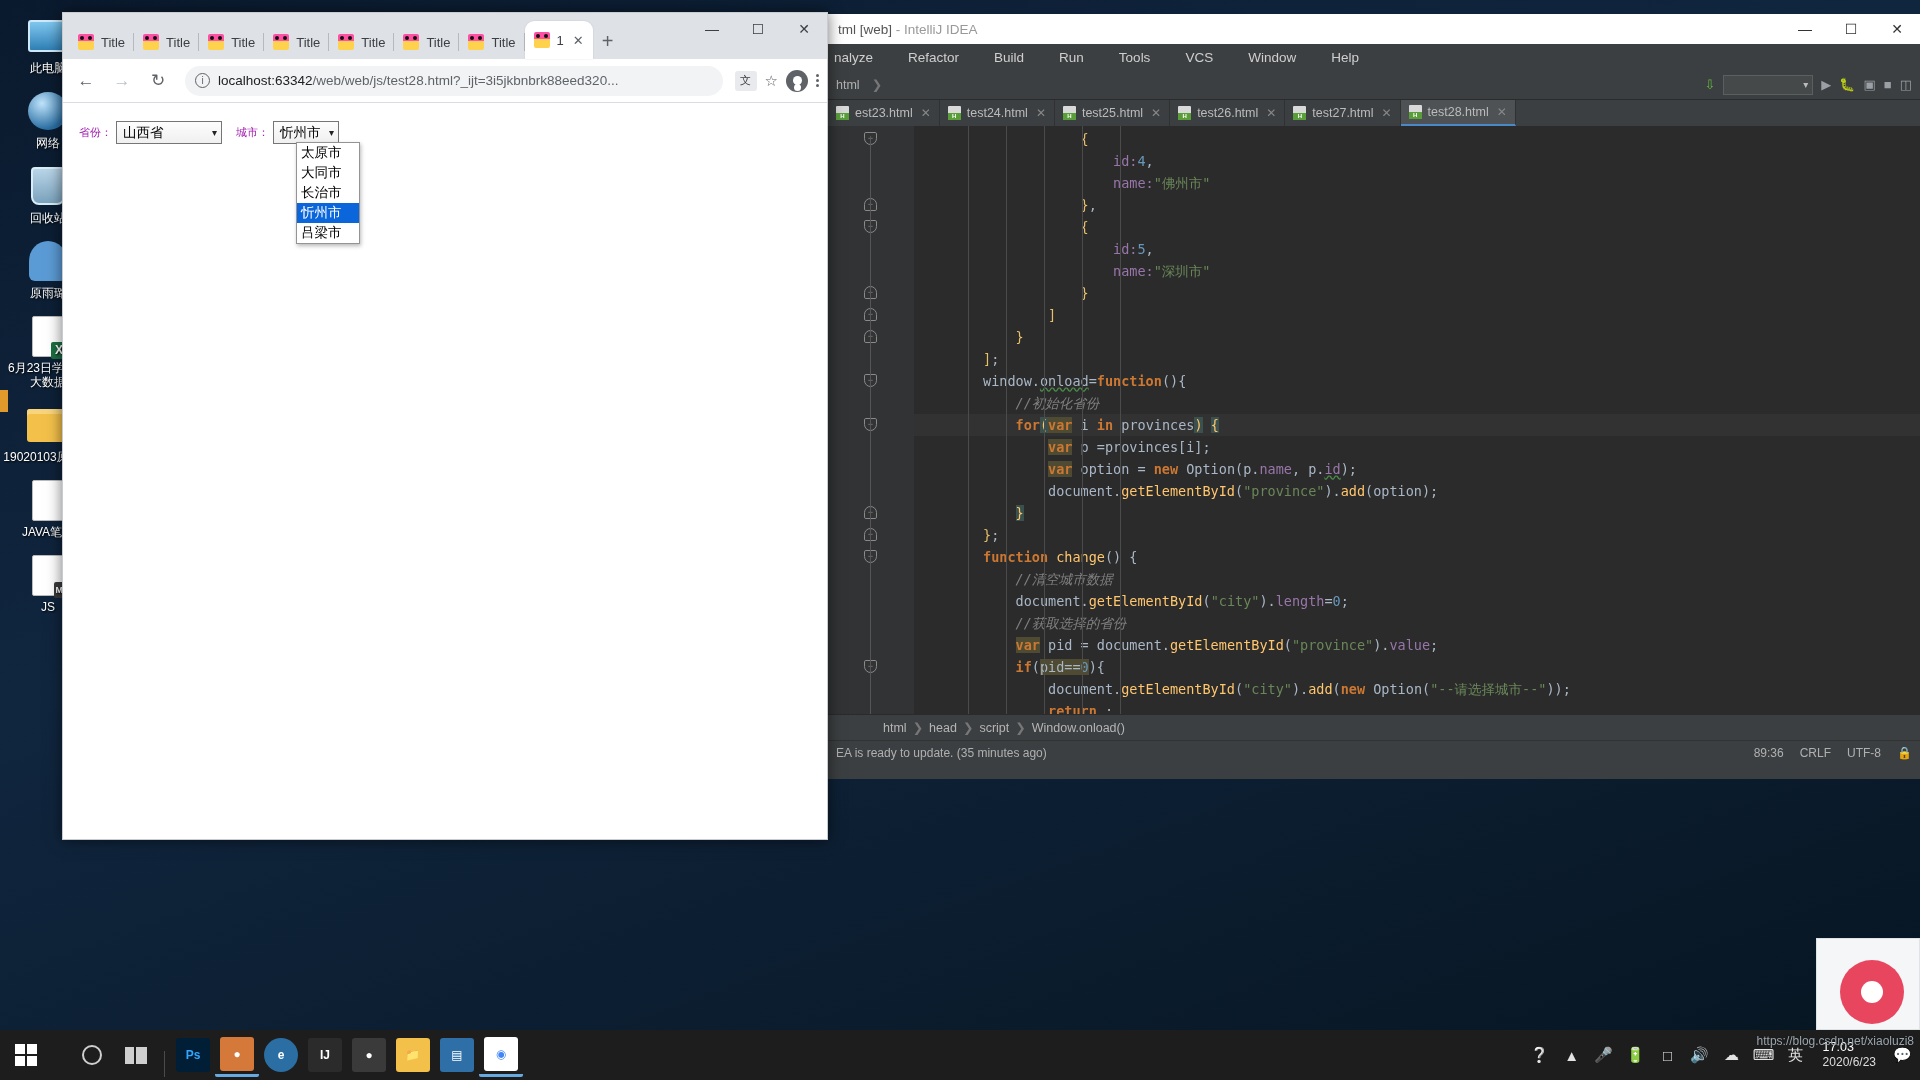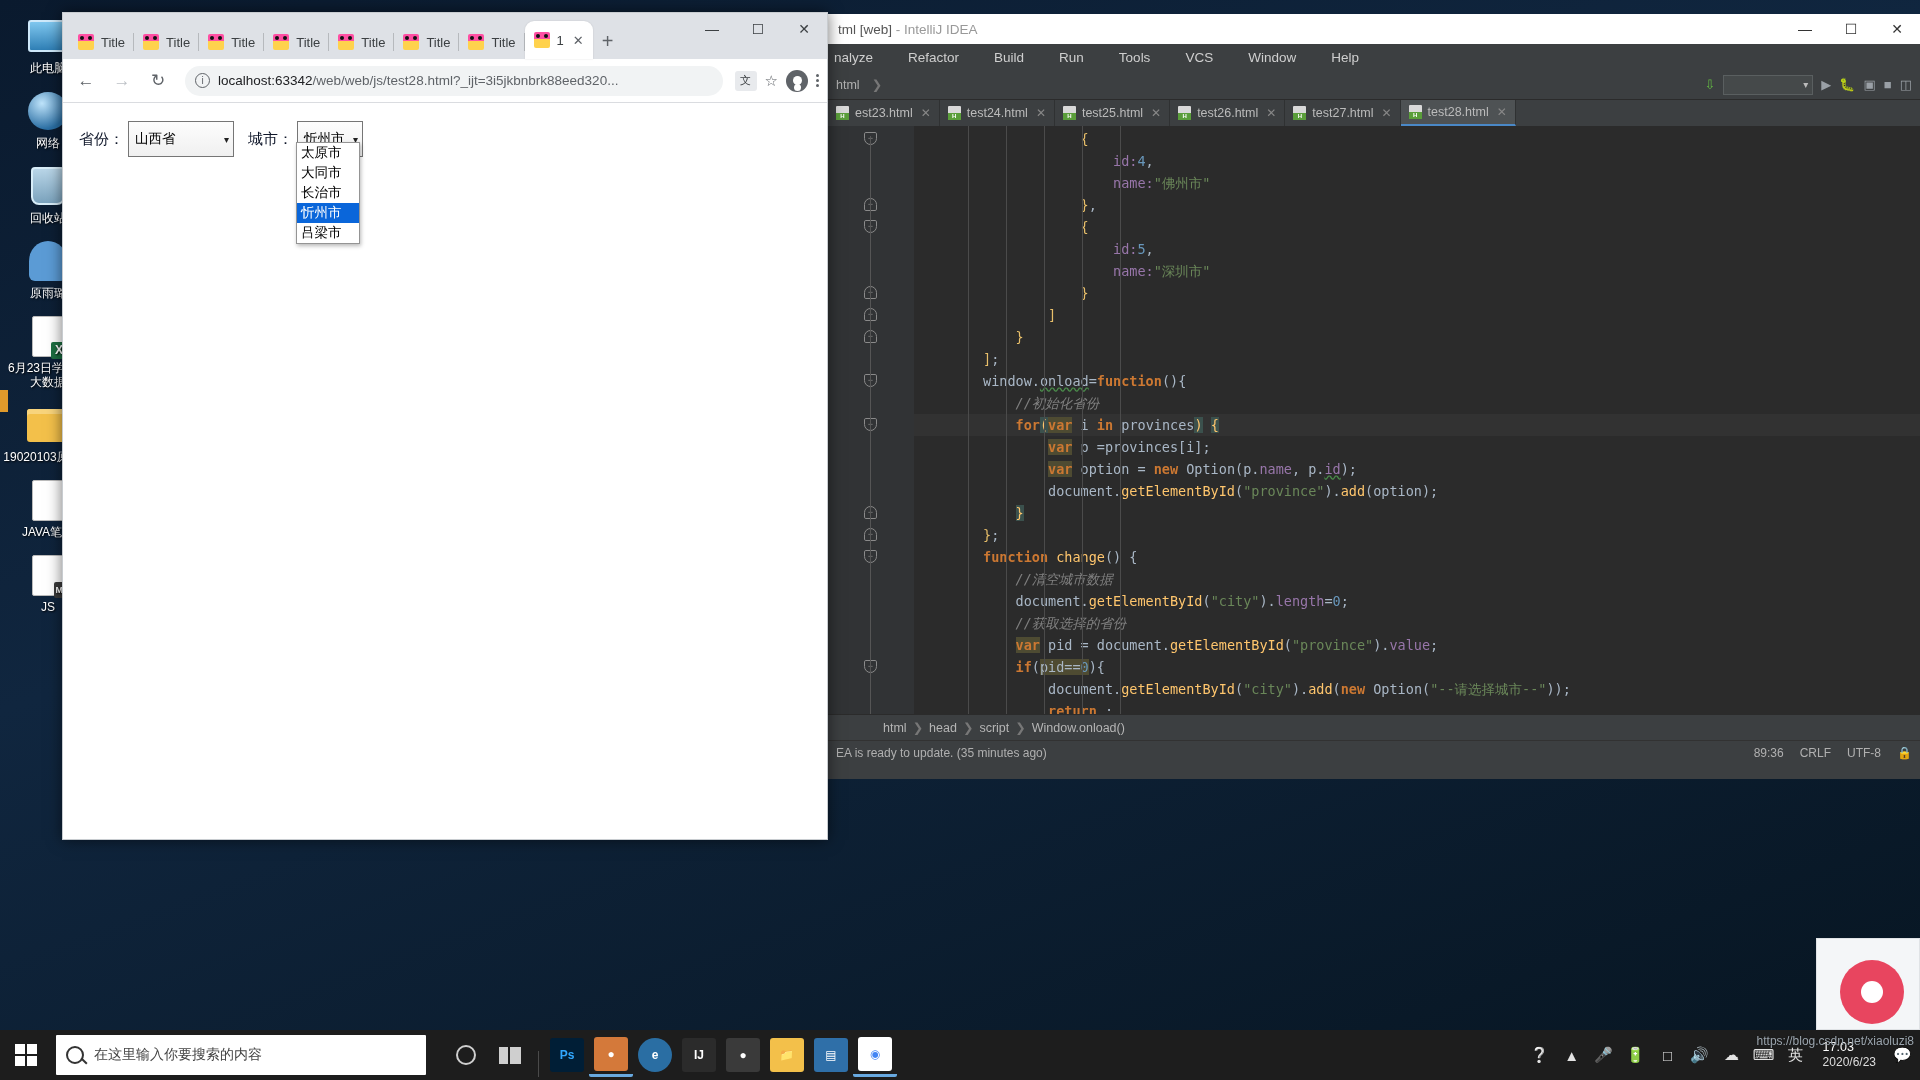--- a/index.html
+++ b/index.html
@@ -297,23 +297,23 @@
   .kebab b{width:3px;height:3px;border-radius:50%;background:#5f6368;margin:1px 0;display:block;}
 
   #page-viewport {
     position: relative;
     height: 738px;
     background:#fff;
     padding: 18px 0 0 16px;
     overflow: visible;
   }
   #form-row { display:flex; align-items:center; gap:0; font-size:15px; color:#000; }
-  #form-row .lbl { font-size:15px; color:#0f172a; }
+  #form-row .lbl { font-size:11px; color:#a21caf; }
   .sel {
-    height: 36px;
+    height: 23px;
     border: 1px solid #767676;
     background: linear-gradient(#fdfdfd,#f0f0f0);
     display:inline-flex; align-items:center;
     padding: 0 4px 0 6px;
     font-size: 13.5px; color:#000;
     position: relative;
   }
   #sel-province { width: 106px; margin-left: 4px; }
   #sel-city { width: 66px; margin-left: 4px; }
   .sel .caret { margin-left:auto; font-size:10px; color:#222; padding-left:4px;}
@@ -630,24 +630,20 @@
 
   <div id="taskbar">
     <div id="start-button">
       <span class="win-logo">
           <i></i>
           <i></i>
           <i></i>
           <i></i>
         </span>
     </div>
-    <div id="search-box">
-      <span class="mag"></span>
-      <span class="ph">在这里输入你要搜索的内容</span>
-    </div>
     <div class="tb-icons">
       <div class="tb-btn">
           <span class="circ"></span>
         </div>
       <div class="tb-btn">
           <span class="taskview">
             <i></i>
             <i></i>
           </span>
         </div>

